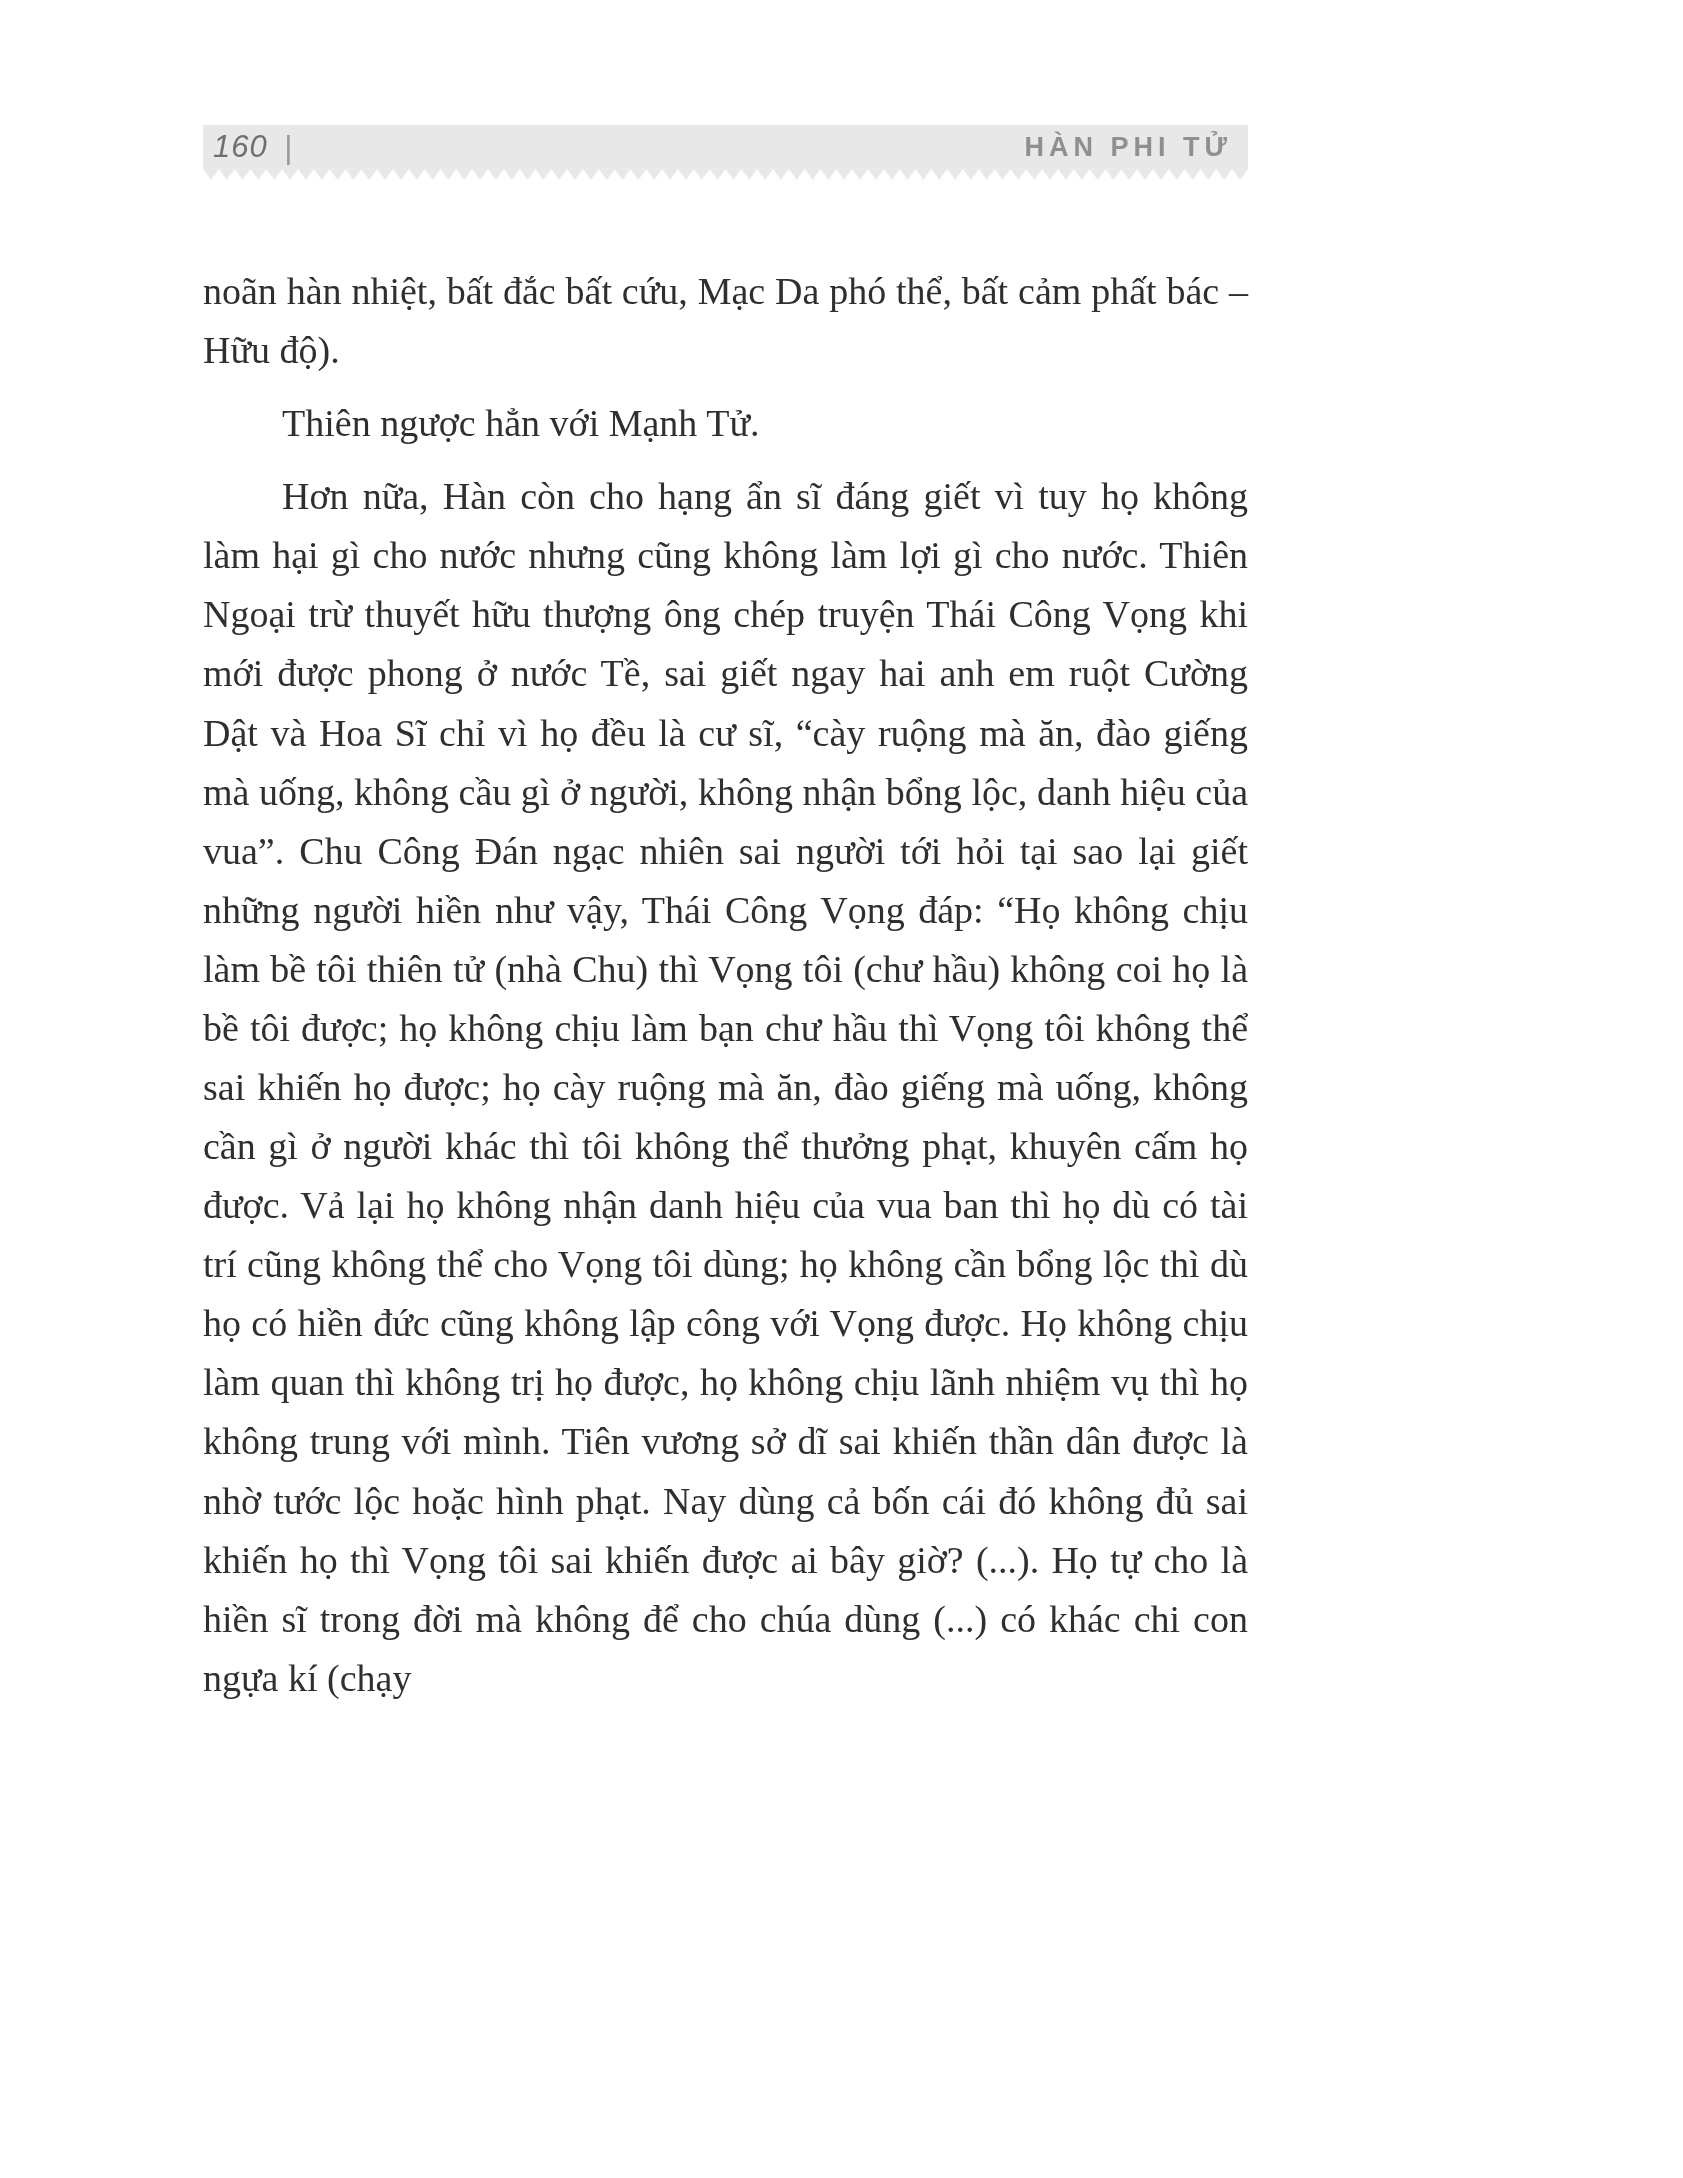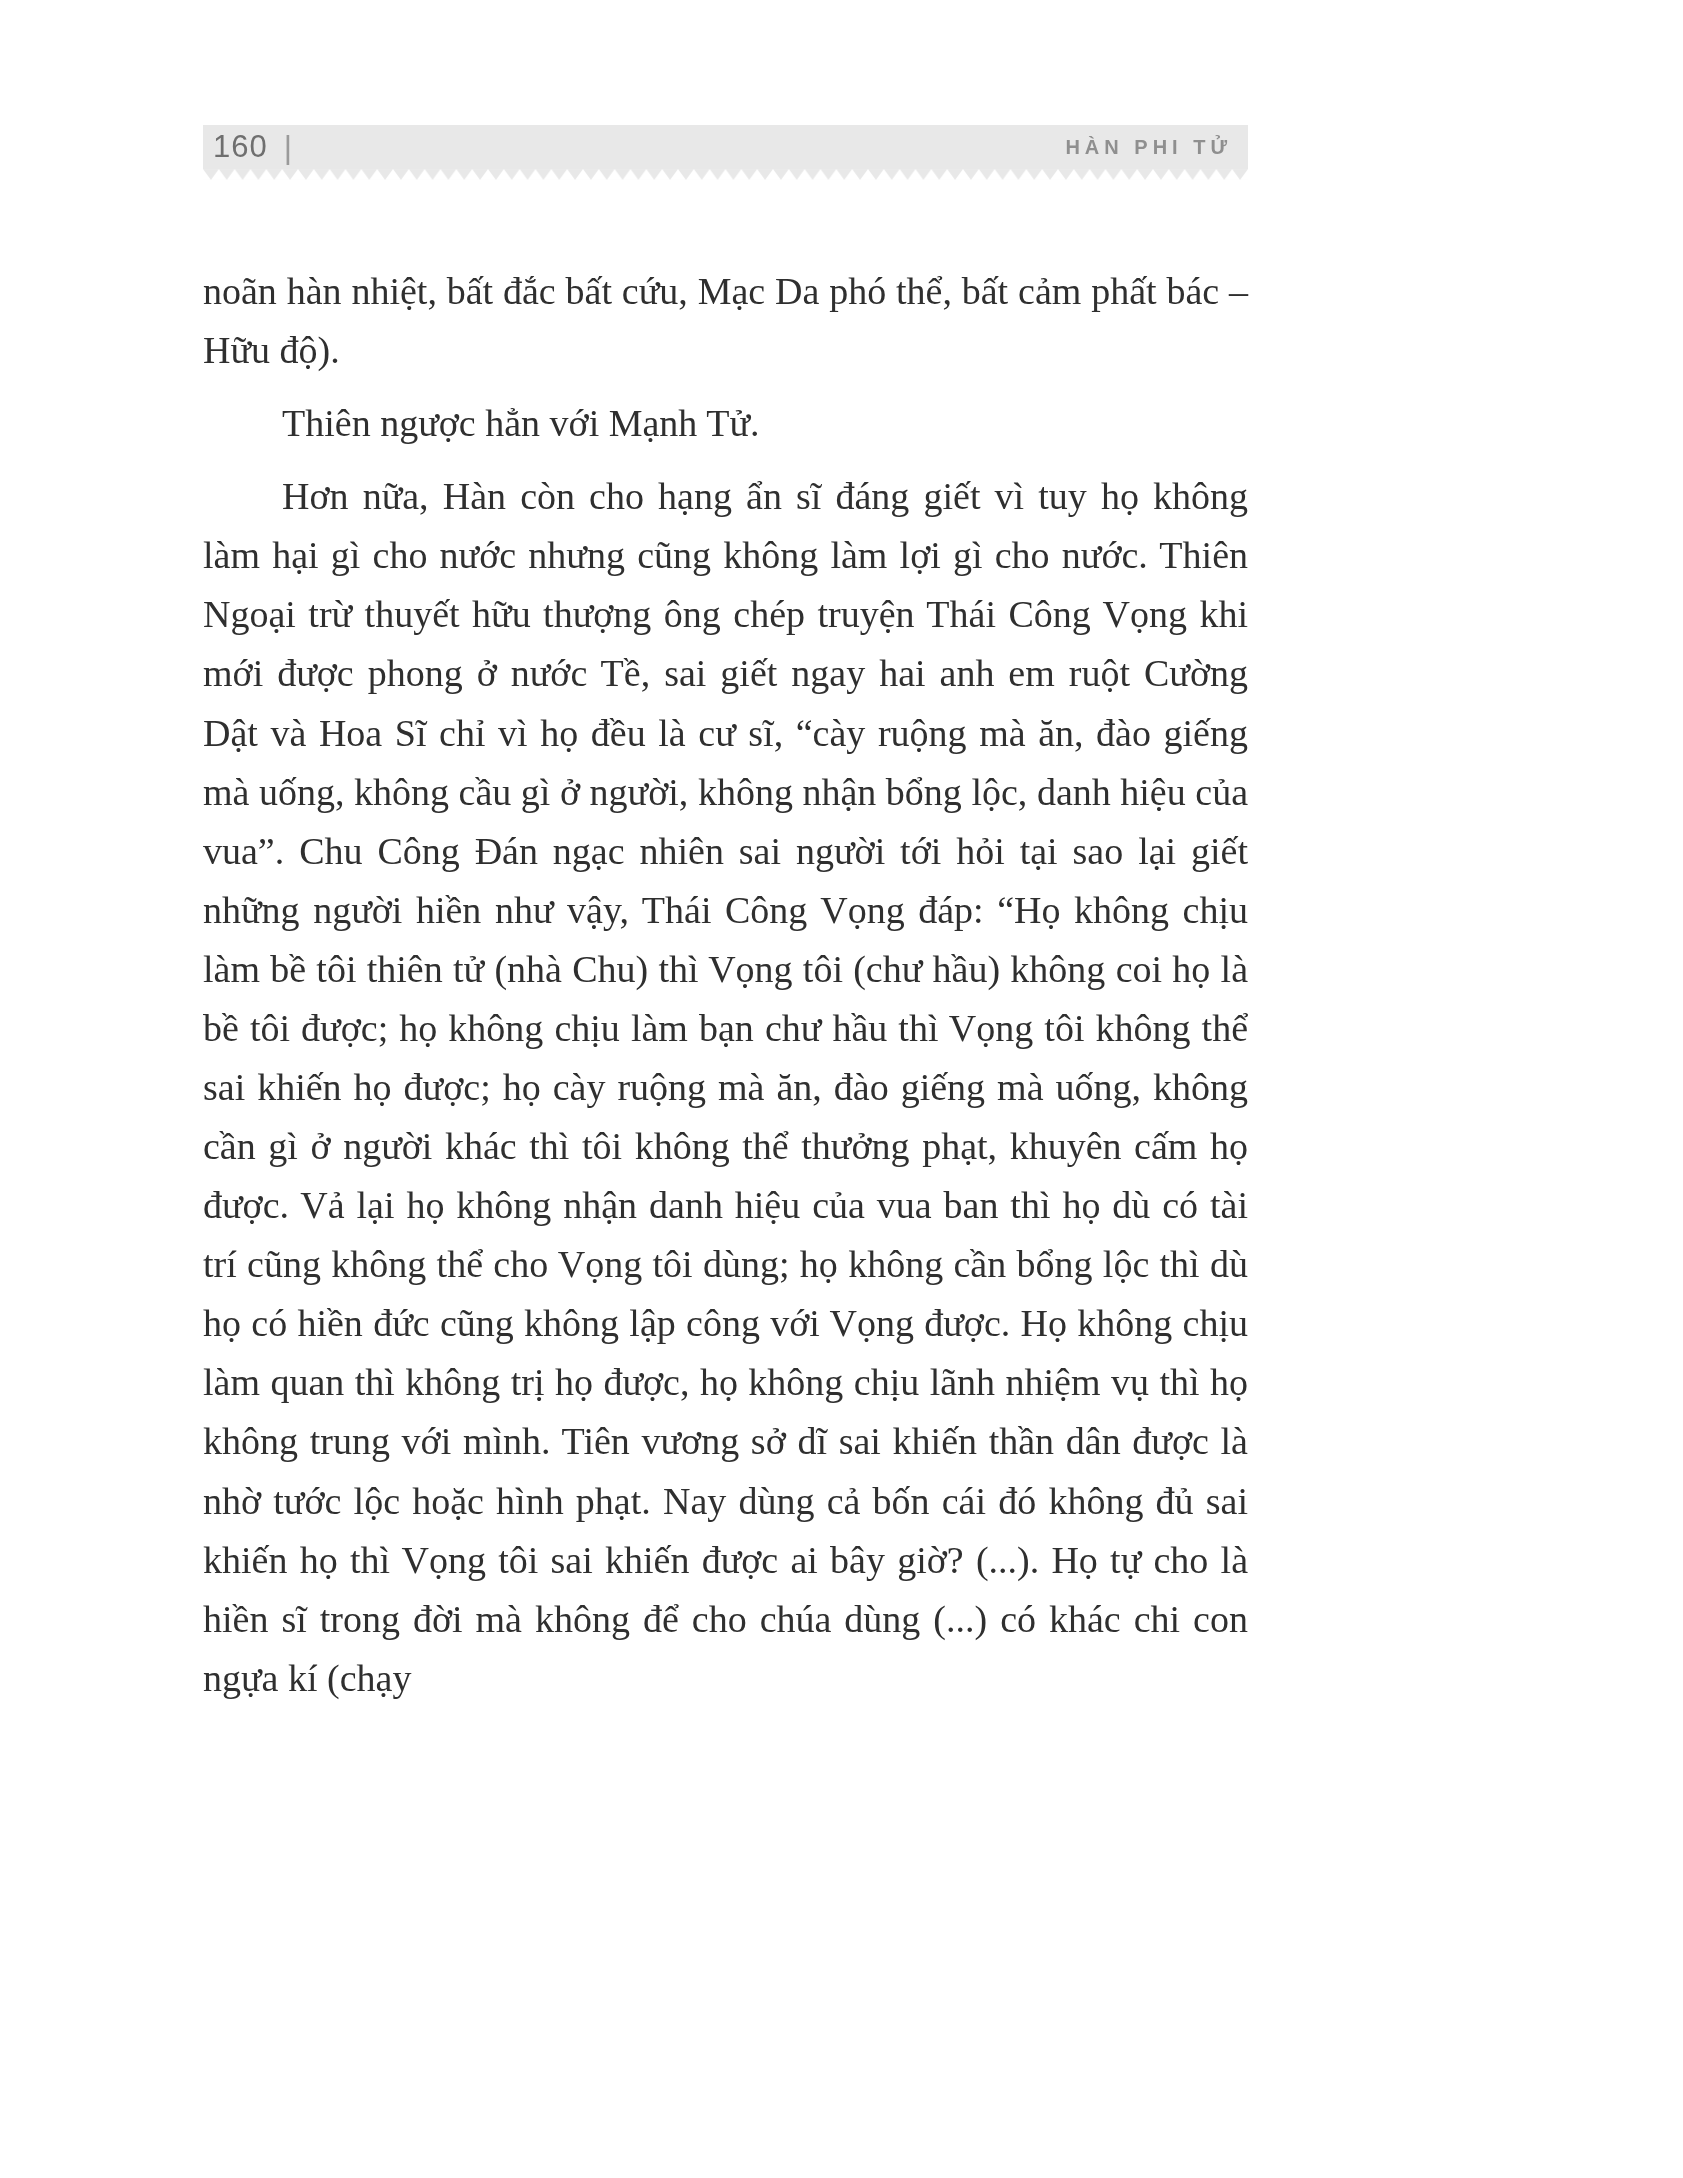--- a/index.html
+++ b/index.html
@@ -26,38 +26,39 @@
     justify-content: space-between;
     align-items: center;
     height: 44px;
     background: #e8e8e8;
     padding: 0 16px 0 10px;
     box-sizing: border-box;
   }
   .page-number-group {
     display: flex;
     align-items: center;
+    font-style: italic;
   }
   .page-number {
     font-family: "Liberation Sans", sans-serif;
     font-size: 31px;
     color: #6f6f6f;
     letter-spacing: 1px;
   }
   .header-separator {
     font-family: "Liberation Sans", sans-serif;
     font-size: 32px;
     font-weight: 300;
     color: #9a9a9a;
     margin-left: 16px;
     line-height: 1;
   }
   .running-title {
     font-family: "Liberation Sans", sans-serif;
-    font-size: 20px;
+    font-size: 27px;
     font-weight: bold;
     color: #8f8f8f;
     letter-spacing: 5px;
   }
   .zigzag {
     display: block;
   }
   .body-text {
     position: absolute;
     left: 203px;

